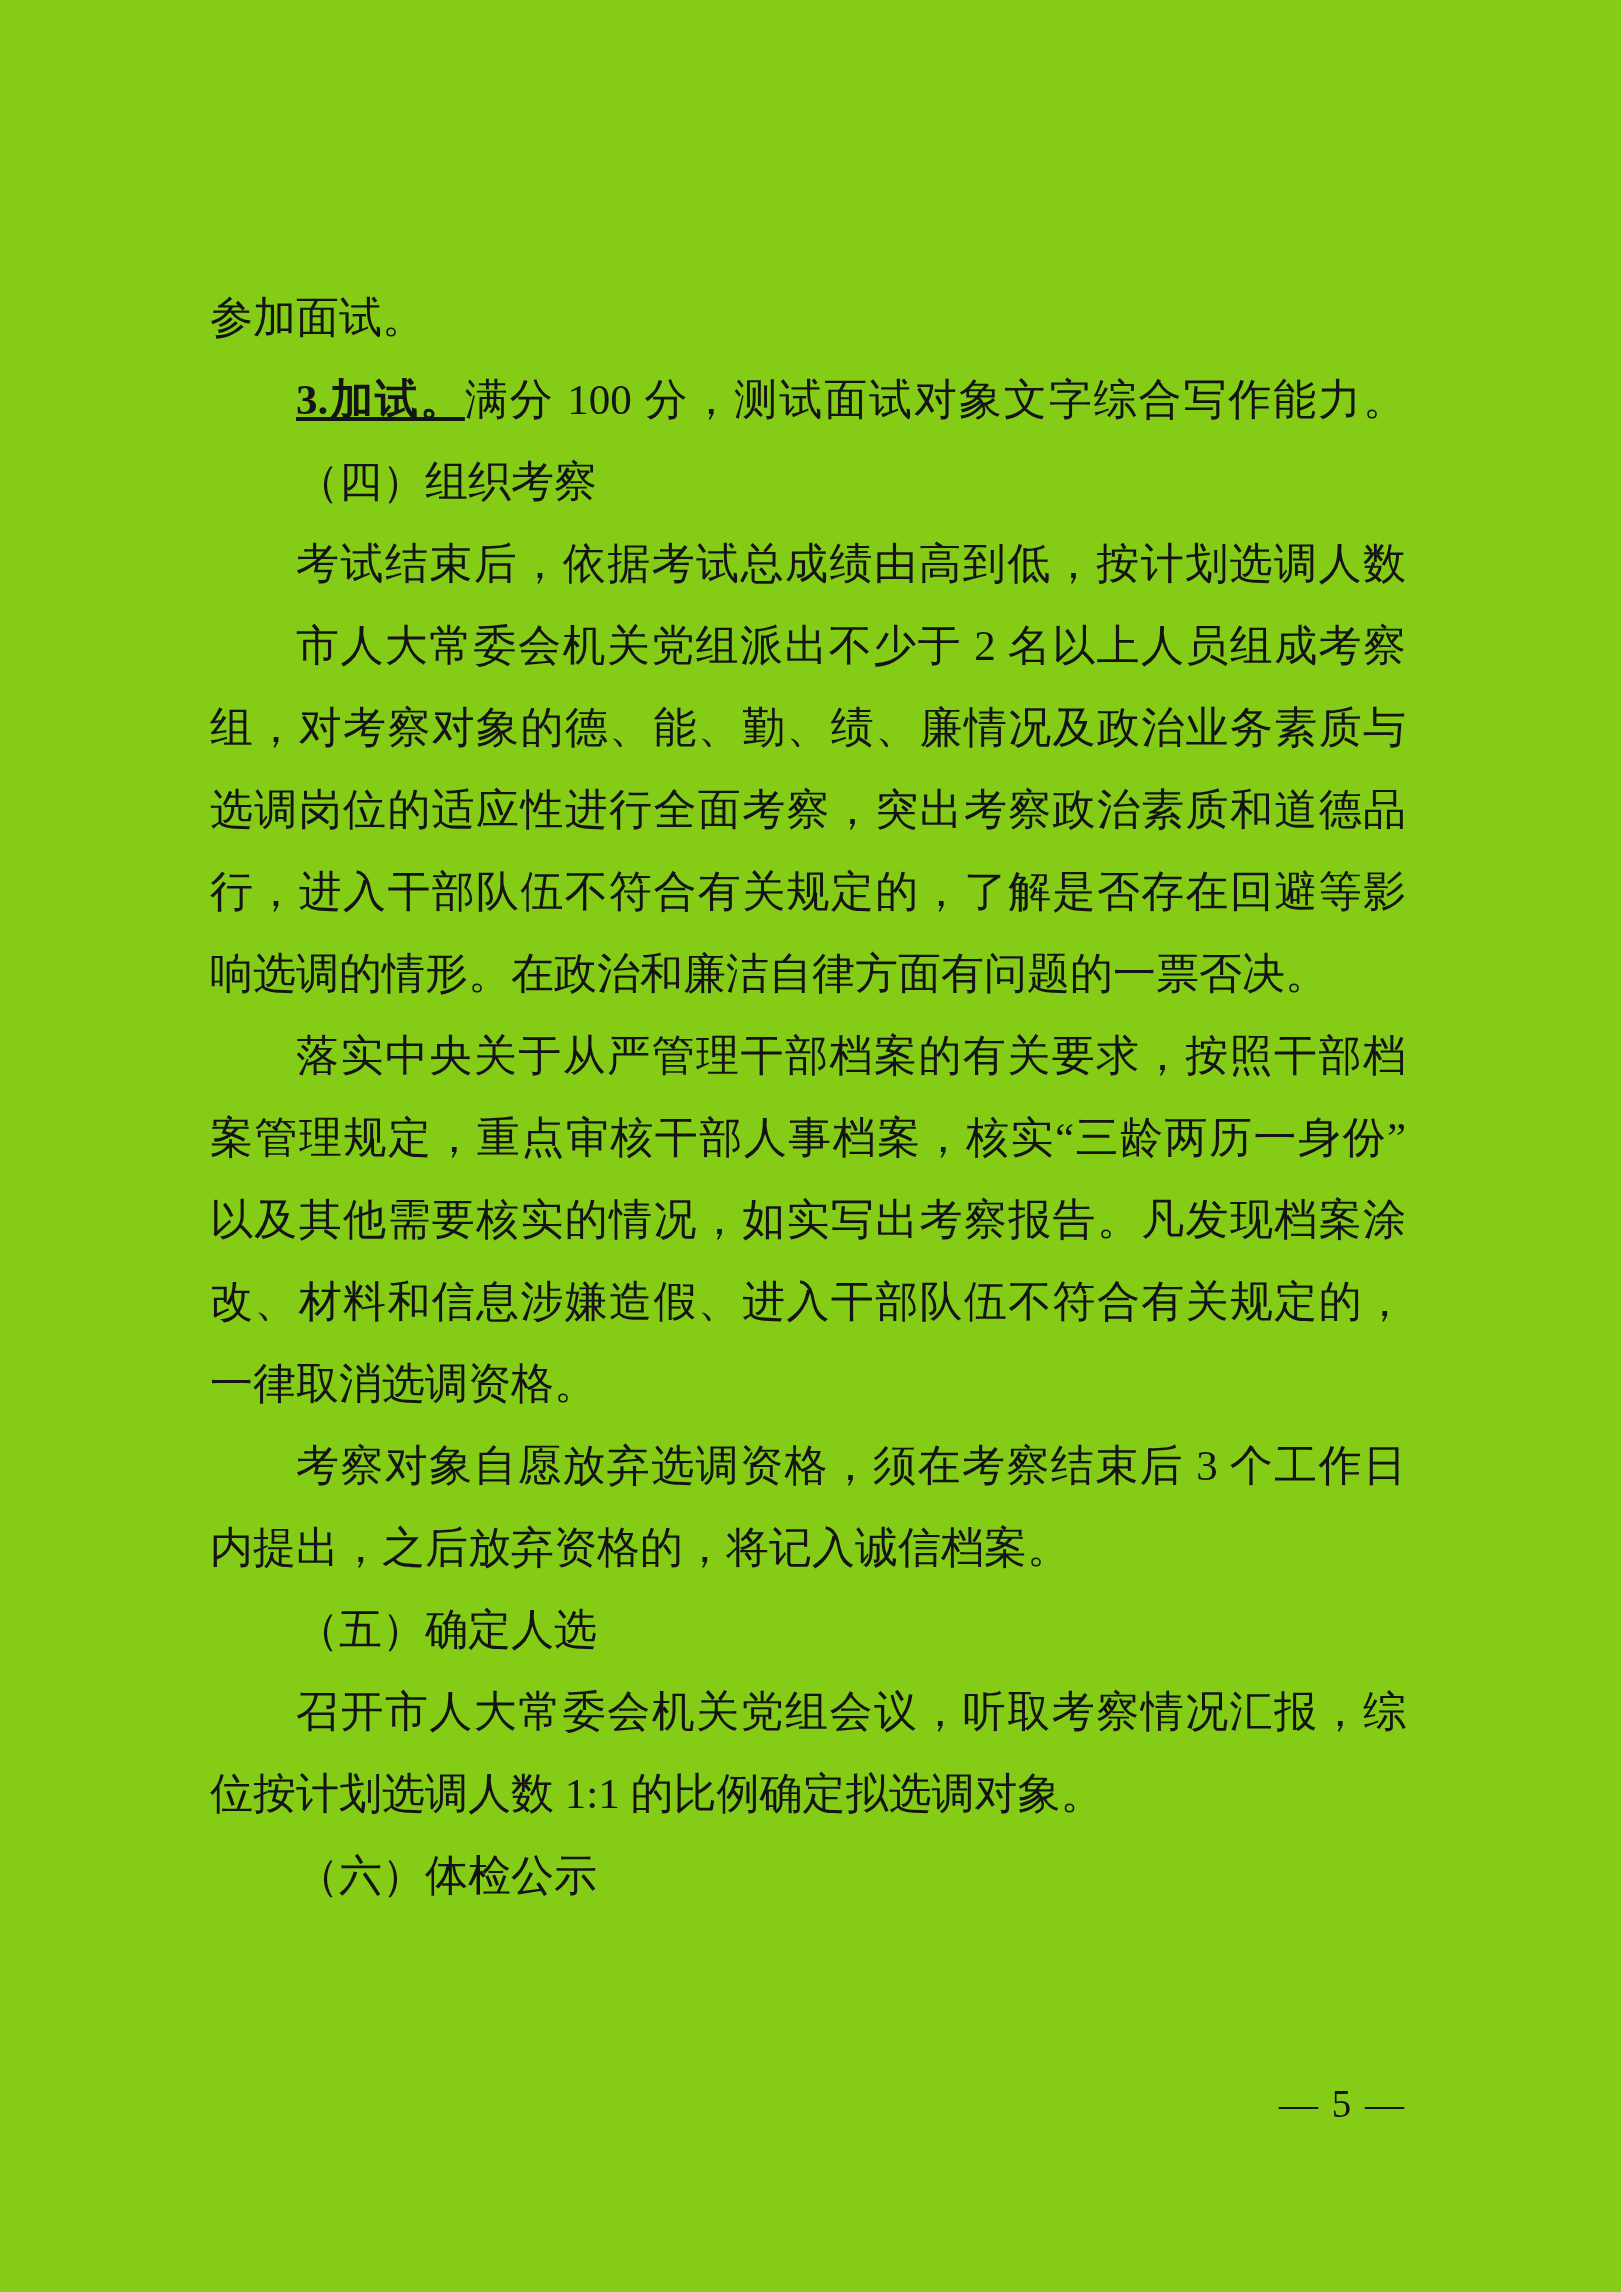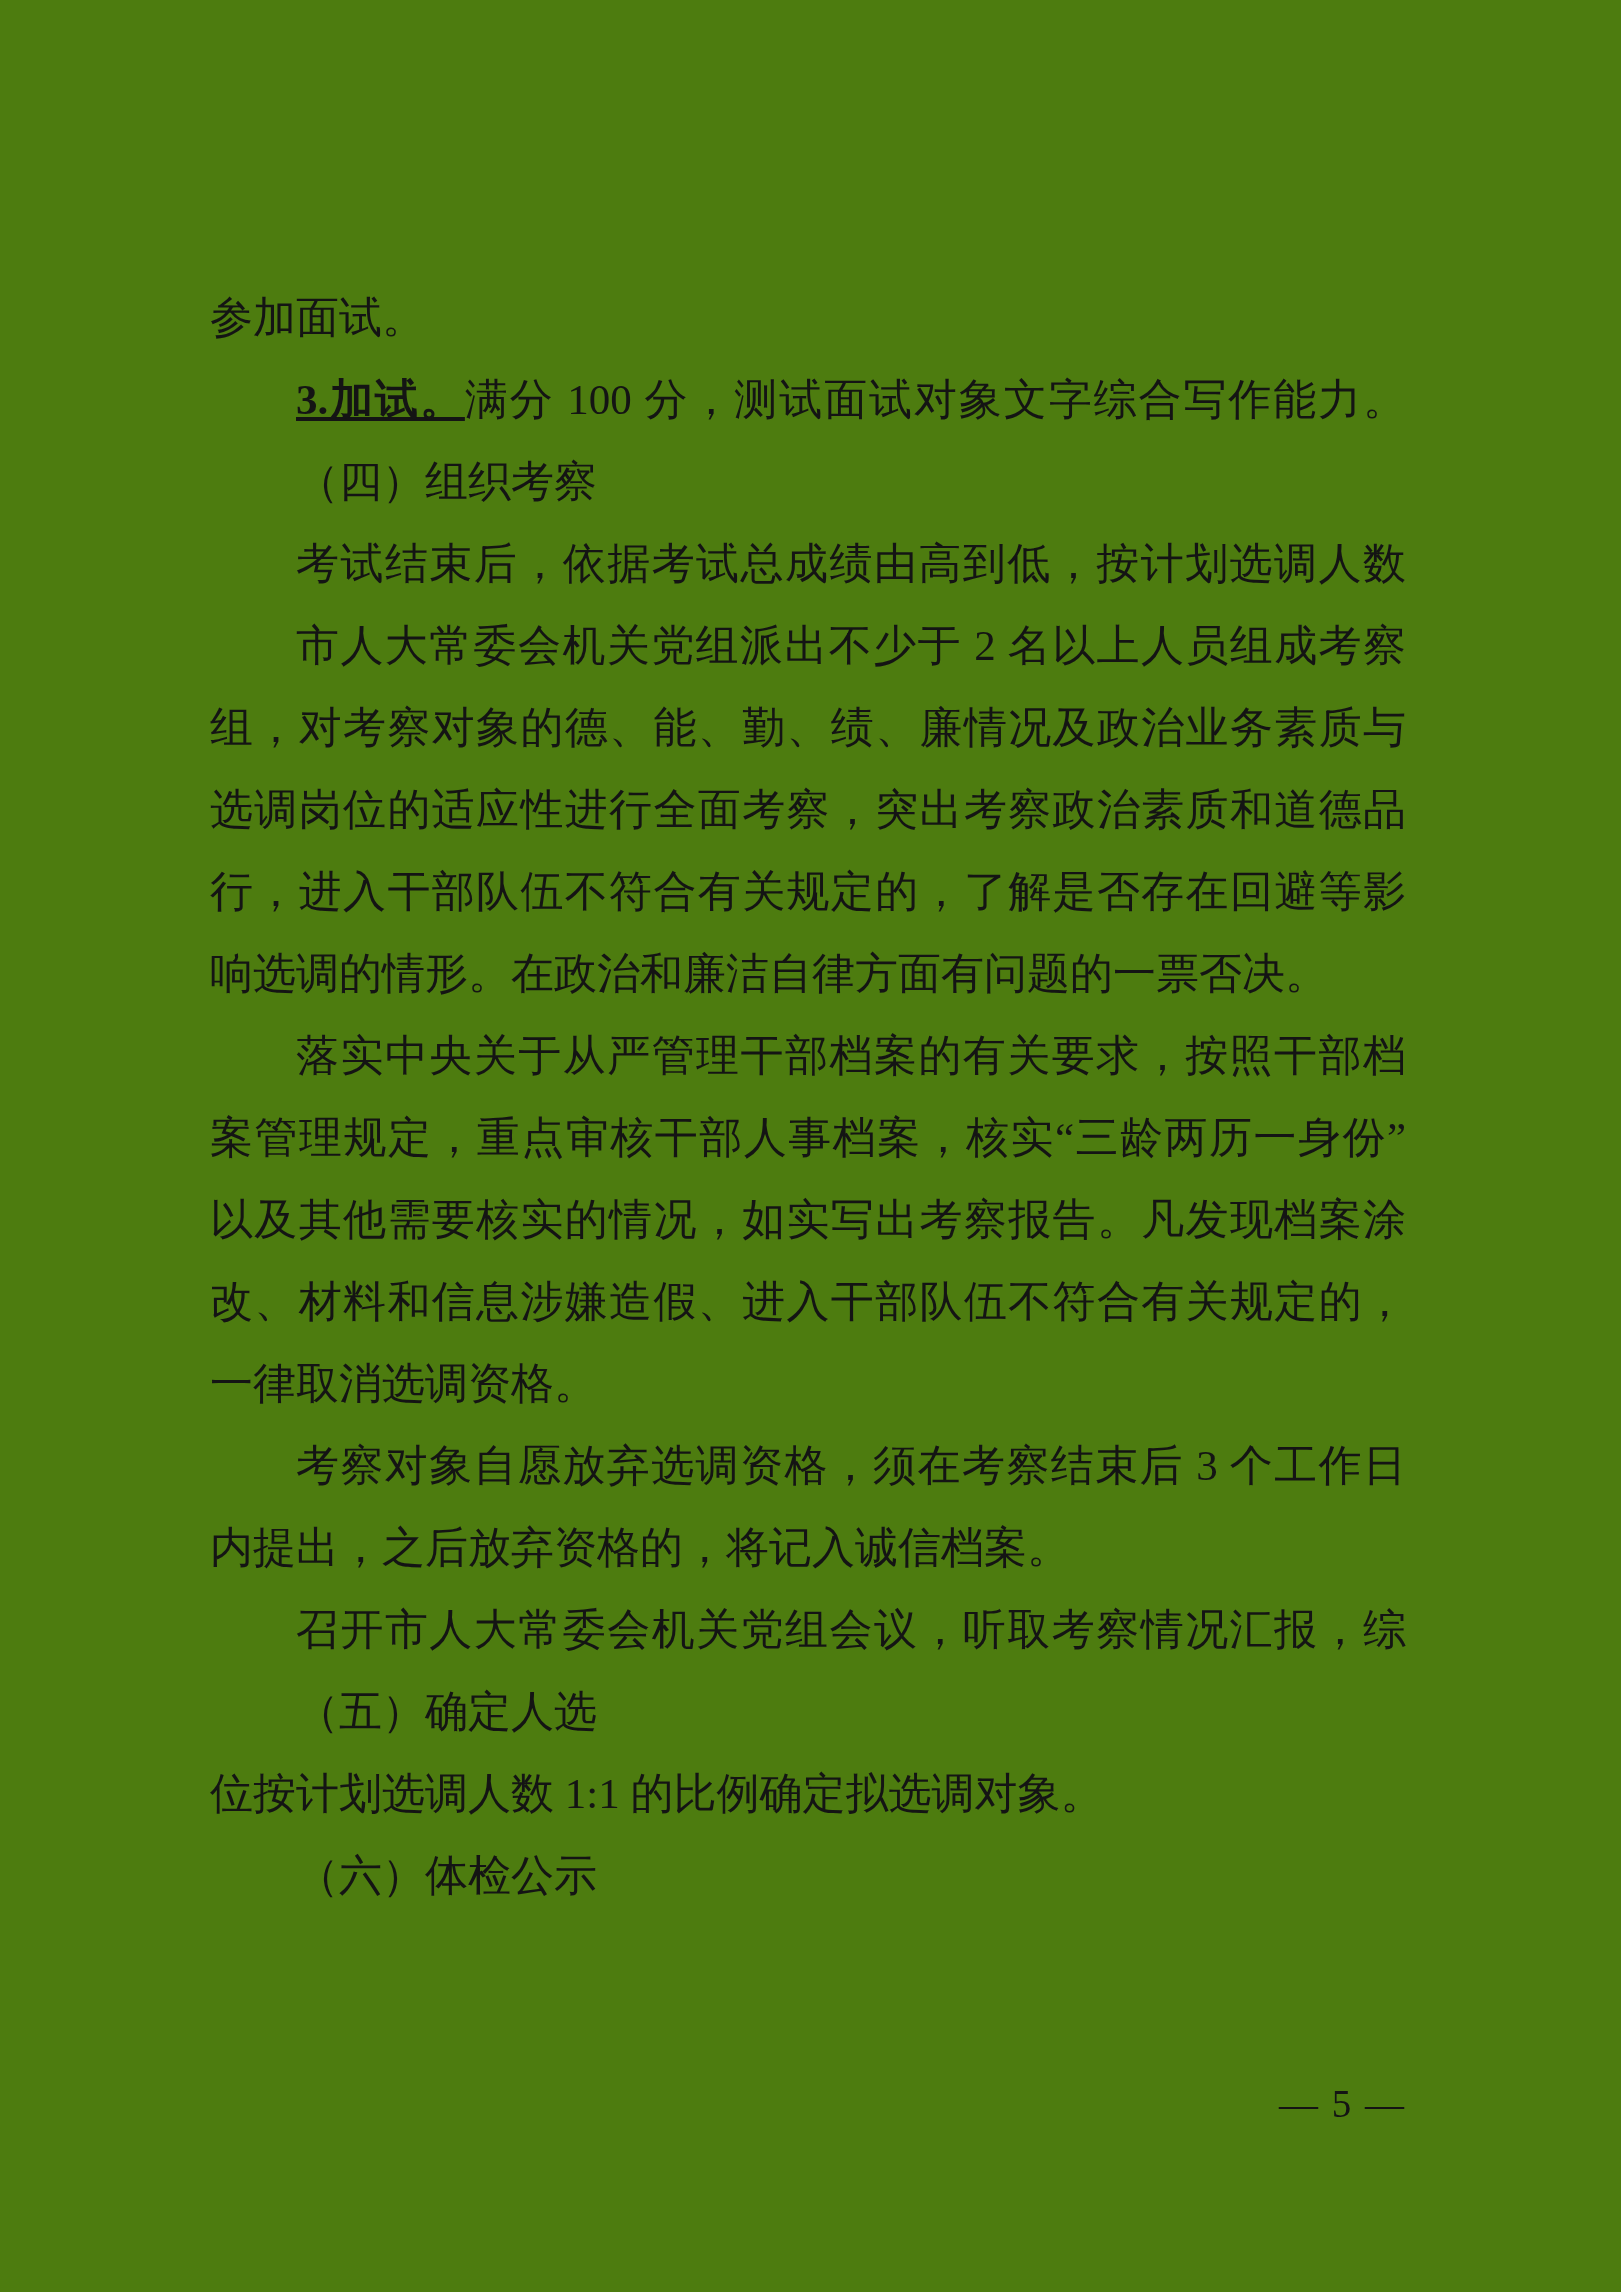--- a/index.html
+++ b/index.html
@@ -4,21 +4,21 @@
 <style>
   html, body {
     margin: 0;
     padding: 0;
     background: #ffffff;
   }
   .page {
     position: relative;
     width: 1621px;
     height: 2293px;
-    background: #4d7c0f;
+    background: #84cc16;
     overflow: hidden;
     font-family: "Liberation Serif", "DejaVu Serif", serif;
     color: #141414;
   }
   .content {
     position: absolute;
     left: 210px;
     top: 277px;
     width: 1196px;
   }
@@ -70,20 +70,20 @@
       <div class="line fill"><span>选调岗位的适应性进行全面考察，突出考察政治素质和道德品</span></div>
       <div class="line fill"><span>行，进入干部队伍不符合有关规定的，了解是否存在回避等影</span></div>
       <div class="line"><span>响选调的情形。在政治和廉洁自律方面有问题的一票否决。</span></div>
       <div class="line indent fill"><span>落实中央关于从严管理干部档案的有关要求，按照干部档</span></div>
       <div class="line fill"><span>案管理规定，重点审核干部人事档案，核实“三龄两历一身份”</span></div>
       <div class="line fill"><span>以及其他需要核实的情况，如实写出考察报告。凡发现档案涂</span></div>
       <div class="line fill"><span>改、材料和信息涉嫌造假、进入干部队伍不符合有关规定的，</span></div>
       <div class="line"><span>一律取消选调资格。</span></div>
       <div class="line indent fill"><span>考察对象自愿放弃选调资格，须在考察结束后 3 个工作日</span></div>
       <div class="line"><span>内提出，之后放弃资格的，将记入诚信档案。</span></div>
+      <div class="line indent heading"><span>（五）确定人选</span></div>
       <div class="line indent fill"><span>召开市人大常委会机关党组会议，听取考察情况汇报，综</span></div>
-      <div class="line indent heading"><span>（五）确定人选</span></div>
       <div class="line"><span>位按计划选调人数 1:1 的比例确定拟选调对象。</span></div>
       <div class="line indent heading"><span>（六）体检公示</span></div>
     </div>
   <div class="footer">— 5 —</div>
 </div>
 
 
 </body></html>

